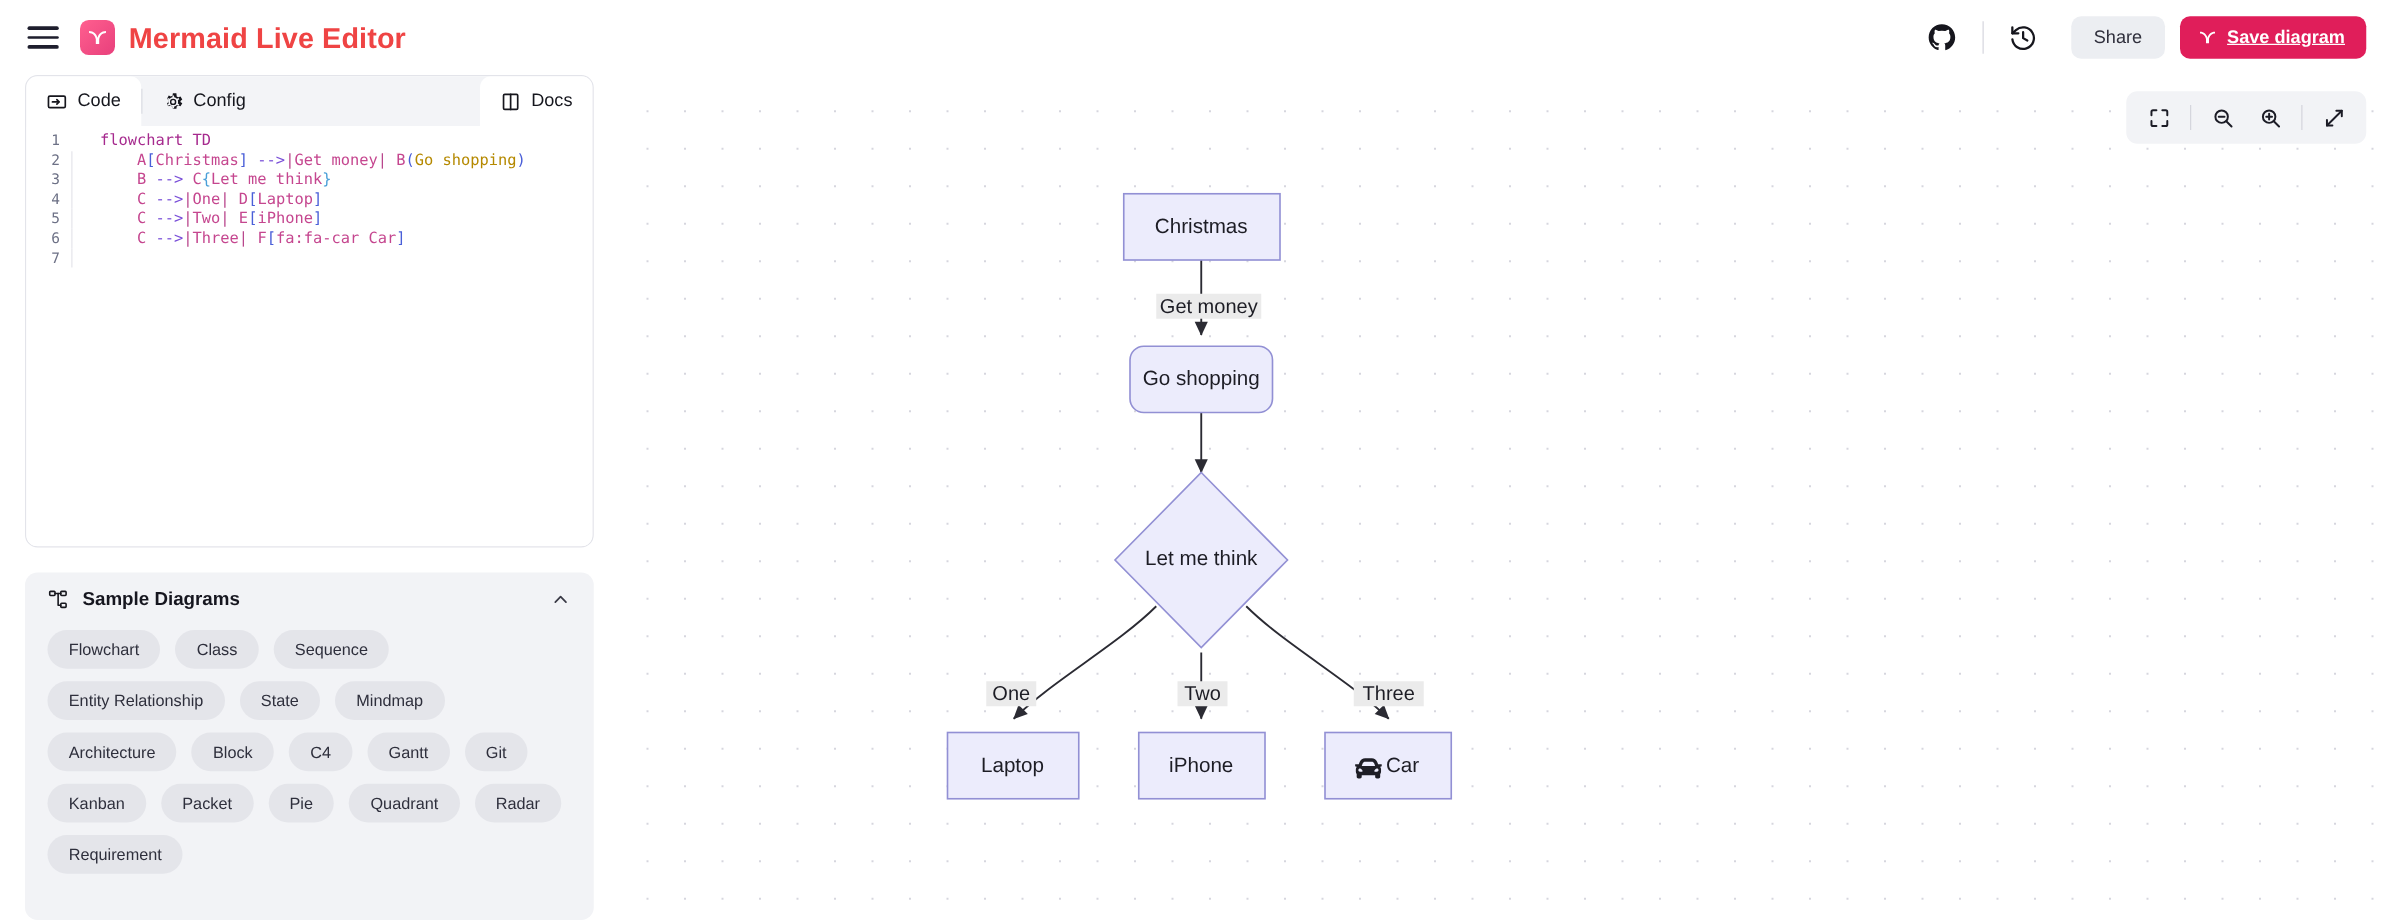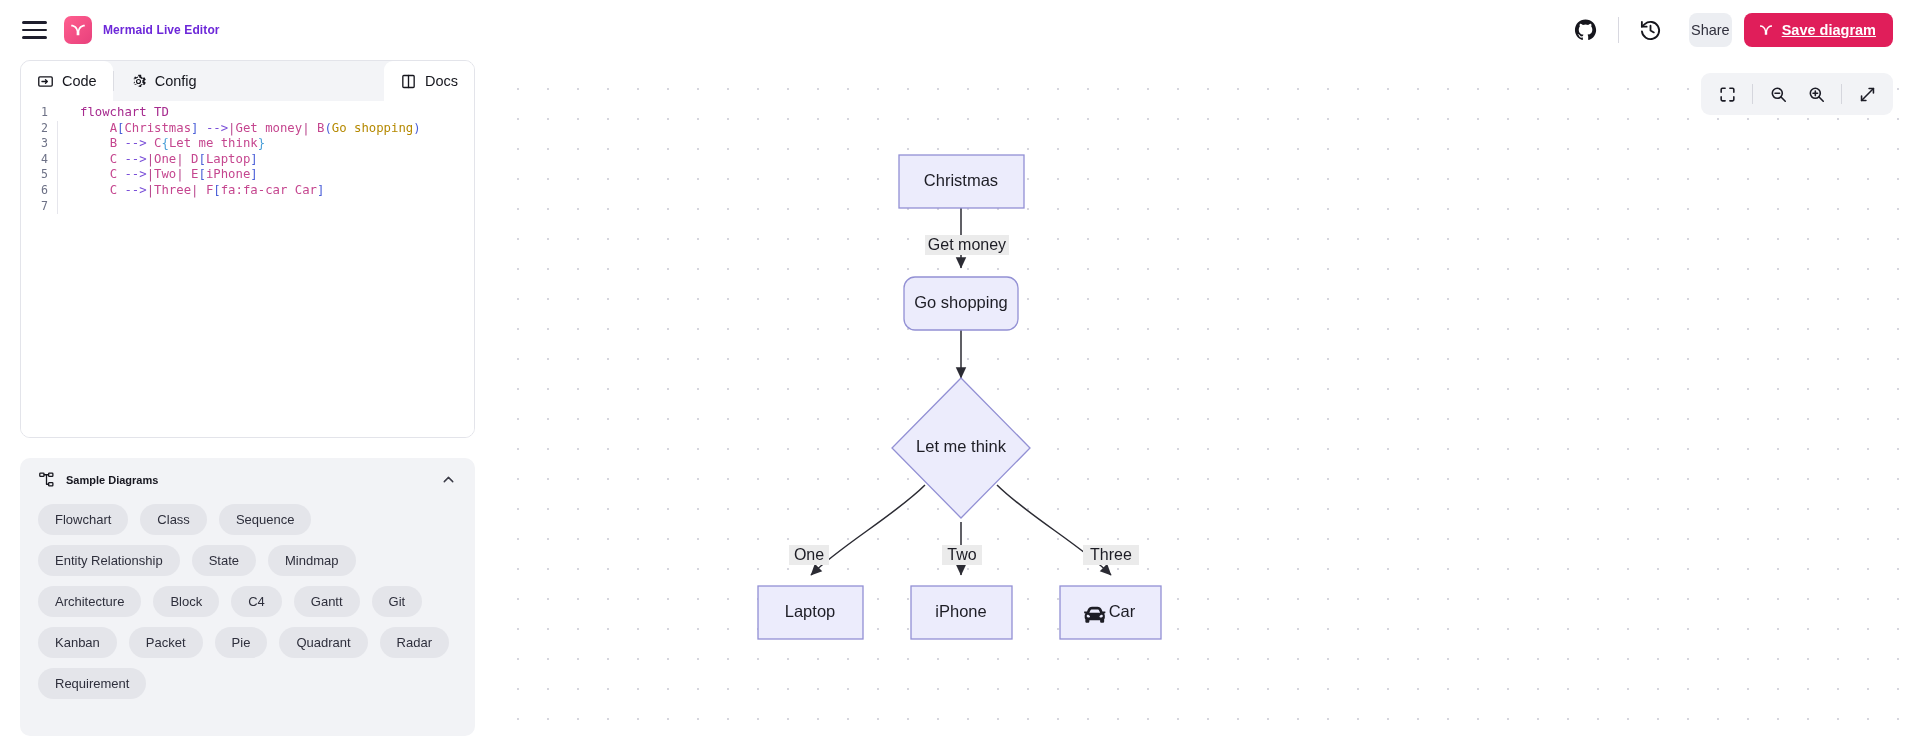--- a/index.html
+++ b/index.html
@@ -32,23 +32,23 @@
   }
   #brand-logo {
     width: 28px; height: 28px;
     border-radius: 7px;
     background: linear-gradient(135deg,#ff5f8f 0%,#e8407c 100%);
     display: flex; align-items: center; justify-content: center;
     margin-right: 11px;
   }
   #brand-logo svg { display:block; }
   #brand-title {
-    font-size: 12px;
+    font-size: 23px;
     font-weight: bold;
-    color: #6d28d9;
+    color: #ef4444;
     letter-spacing: .1px;
   }
   #header-right {
     margin-left: auto;
     display: flex;
     align-items: center;
     gap: 0;
   }
   .hdr-icon-btn {
     width: 40px; height: 40px;
@@ -60,21 +60,21 @@
     width: 1px; height: 26px;
     background: #d8d8e0;
     margin: 0 12px;
   }
   #share-button {
     background: #eceef2;
     color: #30303d;
     font-size: 14.5px;
     border: none;
     border-radius: 8px;
-    padding: 9px 2px;
+    padding: 9px 18px;
     margin-left: 18px;
     cursor: pointer;
     font-family: inherit;
   }
   #save-diagram-button {
     background: #e01e5a;
     color: #ffffff;
     font-size: 14.5px;
     font-weight: bold;
     border: none;
@@ -192,21 +192,21 @@
     overflow: hidden;
     flex: 1;
   }
   #samples-header {
     display: flex; align-items: center;
     padding: 13px 18px 11px 18px;
     gap: 11px;
     cursor: pointer;
   }
   #samples-title {
-    font-size: 11px;
+    font-size: 15px;
     font-weight: bold;
     color: #16161f;
   }
   #samples-collapse-icon {
     margin-left: auto;
     color: #3a3a46;
     display: flex; align-items: center;
   }
   #samples-chips {
     display: flex; flex-wrap: wrap;

